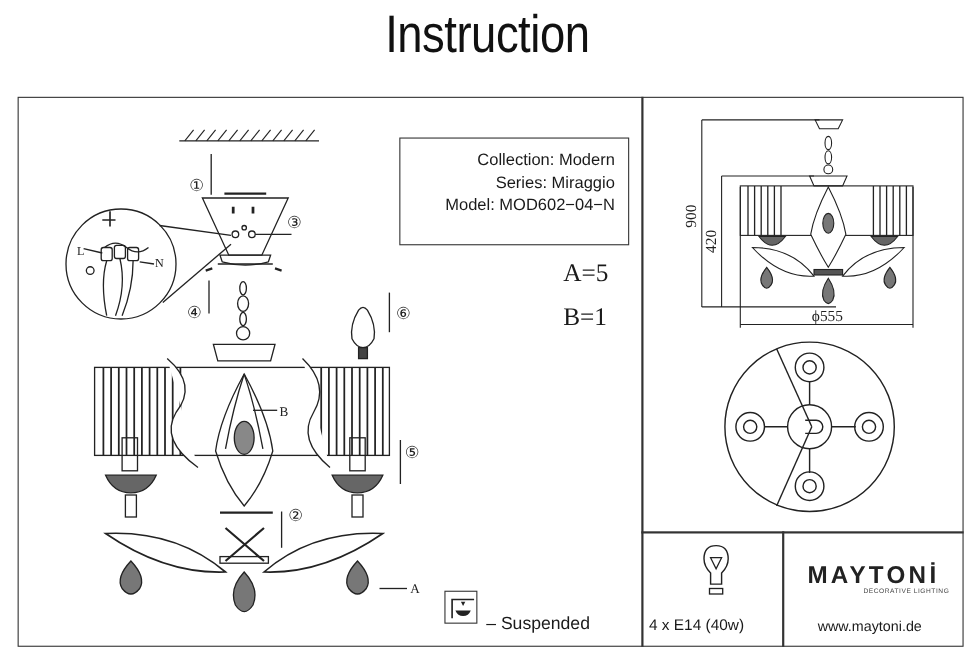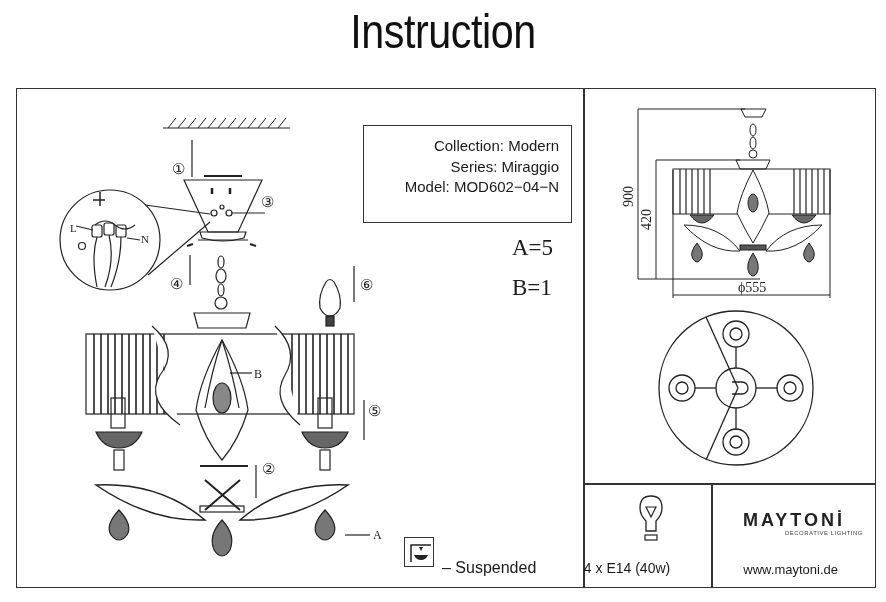--- a/index.html
+++ b/index.html
@@ -6,23 +6,23 @@
   body{width:886px;height:602px;position:relative;overflow:hidden;font-family:"Liberation Sans",sans-serif;color:#1a1a1a;}
   .title{position:absolute;left:0;width:886px;top:4px;text-align:center;font-size:48px;font-family:"Liberation Sans",sans-serif;transform:scaleX(0.86);letter-spacing:-0.5px;color:#111;}
   .frame{position:absolute;left:16px;top:88px;width:860px;height:500px;border:1.5px solid #333;box-sizing:border-box;}
   .vline{position:absolute;background:#333;}
   .hline{position:absolute;background:#333;}
   .infobox{position:absolute;left:343px;top:125px;width:209px;height:98px;border:1.5px solid #333;box-sizing:border-box;text-align:right;padding:10px 12px 0 0;font-size:15px;line-height:20.5px;margin-left:20px;}
   .ab{position:absolute;left:512px;font-family:"Liberation Serif",serif;font-size:23px;}
   .legend{position:absolute;left:404px;top:527px;display:flex;align-items:center;}
   .legend-box{width:30px;height:30px;border:1.5px solid #333;box-sizing:border-box;position:relative;}
   .legend-text{font-size:16px;margin-left:8px;margin-top:32px;}
-  .lamp-spec{position:absolute;left:567px;top:560px;width:120px;text-align:center;font-size:14px;}
+  .lamp-spec{position:absolute;left:590px;top:560px;width:120px;text-align:left;font-size:14px;}
   .brand{position:absolute;left:714px;top:510px;width:160px;text-align:center;}
-  .brand-name{font-size:18px;font-weight:bold;letter-spacing:3px;color:#222;}
+  .brand-name{font-size:22px;font-weight:bold;letter-spacing:3px;color:#222;}
   .brand-sub{font-size:6px;letter-spacing:0.5px;color:#444;margin-top:-1px;margin-left:60px;}
   .url{position:absolute;left:714px;top:562px;width:132px;text-align:right;font-size:13px;padding-right:8px;box-sizing:border-box;}
   svg text{font-family:"Liberation Serif",serif;}
 </style>
 </head>
 <body>
 
 <div class="title">Instruction</div>
 
 <div class="frame"></div>

